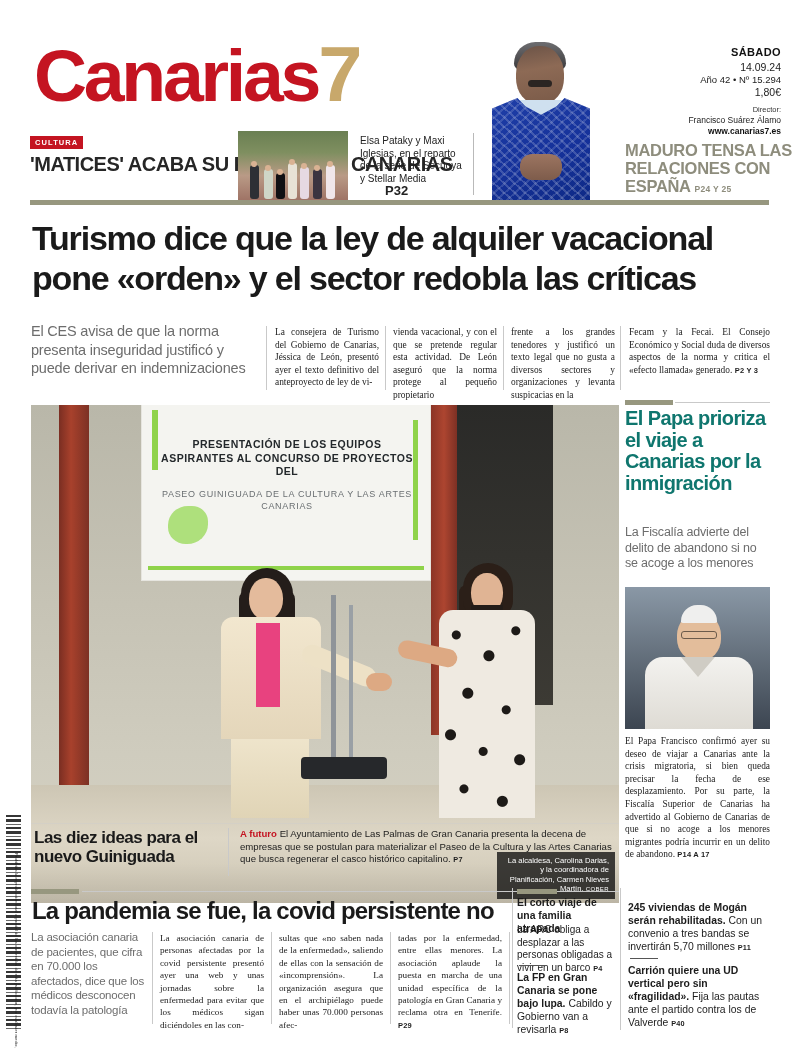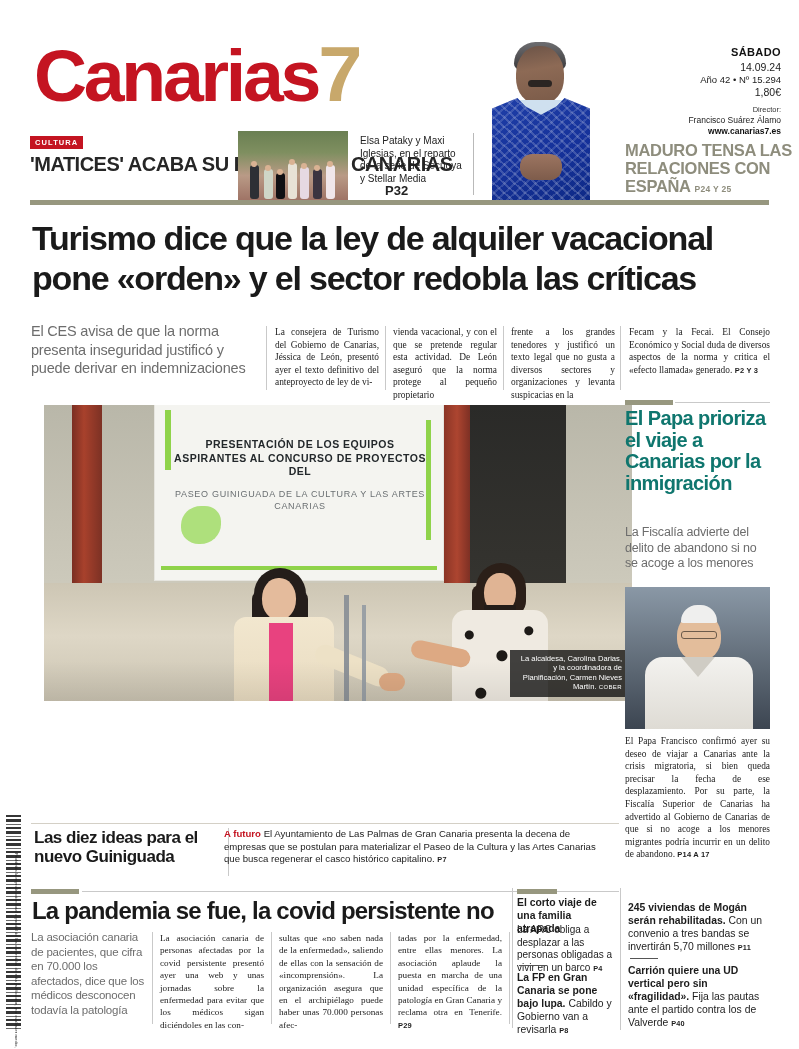--- a/index.html
+++ b/index.html
@@ -172,22 +172,22 @@
   .bodycol {
     position: absolute; top: 326px;
     font-family: "Liberation Serif", serif;
     font-size: 9.4px; line-height: 12.6px;
     color: #1c1c1c; text-align: justify;
   }
   .bodycol .ref { font-family: "Liberation Sans", sans-serif; font-size: 7.5px; font-weight: bold; letter-spacing: .2px; }
 
   
   .main-photo {
-    position: absolute; left: 31px; top: 405px; width: 588px; height: 296px;
-    overflow: hidden; background: #8b5cf6; margin-left: 13px;
+    position: absolute; left: 31px; top: 405px; width: 588px; height: 498px;
+    overflow: hidden; background: #8b5cf6;
   }
   .mp-wall {
     position: absolute; inset: 0;
     background: linear-gradient(180deg,#b9b7a9 0%, #c6c3b5 40%, #cfccbe 70%, #d7d2c3 100%);
   }
   .mp-screen {
     position: absolute; left: 110px; top: -4px; width: 290px; height: 180px;
     background: #f4f4f0;
     border: 1px solid #e6e5df;
   }
@@ -309,21 +309,21 @@
 
   
   .guini-rule { position: absolute; left: 31px; top: 823px; width: 588px; height: 1px; background: #d4d0c6; }
   .guini-head {
     position: absolute; left: 34px; top: 828px; width: 185px;
     font-size: 17px; font-weight: bold; line-height: 19px;
     letter-spacing: -.5px; color: #1a1a1a;
   }
   .guini-vrule { position: absolute; left: 228px; top: 828px; width: 1px; height: 48px; background: #c9c9c9; }
   .guini-text {
-    position: absolute; left: 224px; top: 828px; width: 383px;
+    position: absolute; left: 240px; top: 828px; width: 383px;
     font-size: 9.6px; line-height: 12.6px; color: #1c1c1c;
   }
   .guini-text .lead { color: #c41421; font-weight: bold; }
   .guini-text .ref { font-size: 7.3px; font-weight: bold; letter-spacing: .2px; }
 
   
   .bot-rule-a { position: absolute; left: 31px; top: 889px; width: 48px; height: 5px; background: #97977f; }
   .bot-rule-b { position: absolute; left: 82px; top: 891px; width: 537px; height: 1px; background: #c9c9c9; }
   .bot-head {
     position: absolute; left: 32px; top: 897px; width: 590px;

